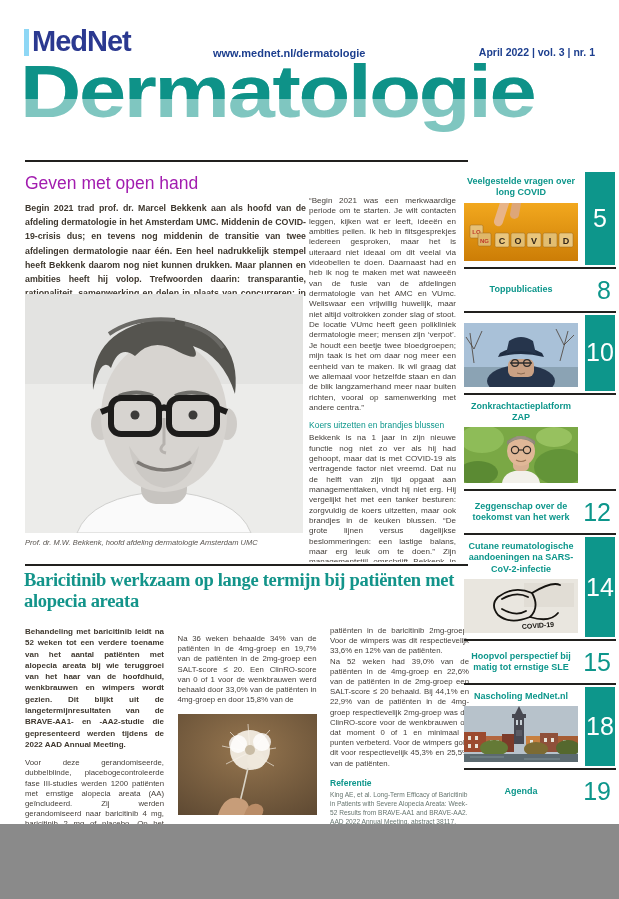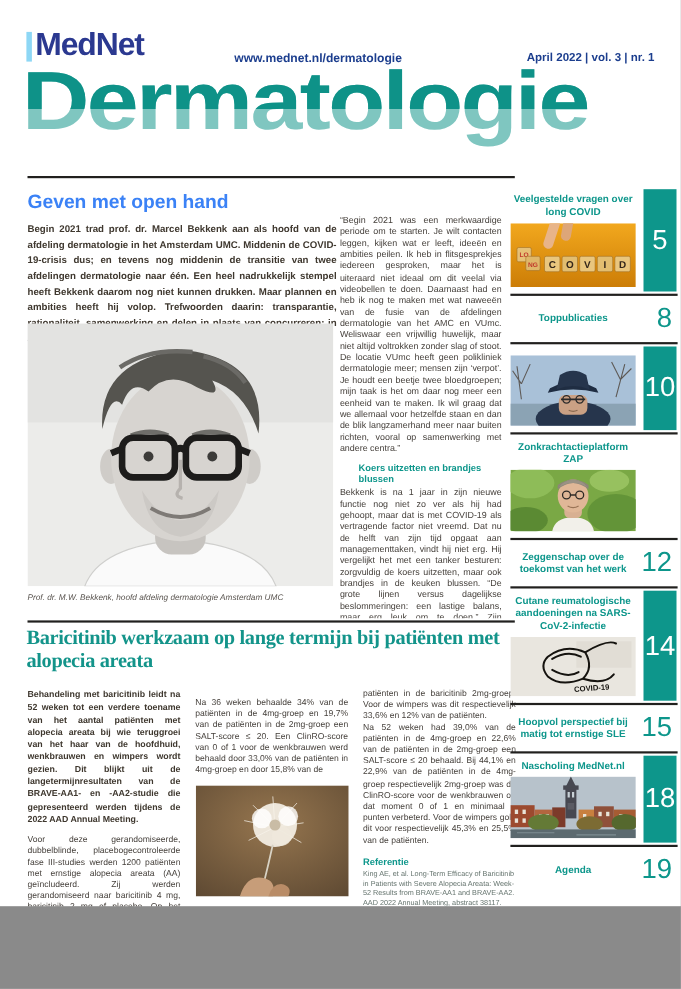--- a/index.html
+++ b/index.html
@@ -17,29 +17,29 @@
              letter-spacing:-2px;transform:scaleX(1.13);transform-origin:0 0;white-space:nowrap;}
   .t-light{display:block;color:#7fc6c0;}
   .t-dark{position:absolute;left:0;top:0;height:61%;overflow:hidden;color:#0e9288;display:block;}
 
   .rule{position:absolute;background:#21201e;}
   .rule1{left:25px;top:160px;width:443px;height:2px;}
   .rule2{left:25px;top:564px;width:443px;height:2px;}
   .rule3{left:25px;top:852px;width:567px;height:2px;}
 
   
-  .a1-head{position:absolute;left:25px;top:173px;margin:0;font-size:17.5px;font-weight:700;color:#3b82f6;}
+  .a1-head{position:absolute;left:25px;top:173px;margin:0;font-size:17.5px;font-weight:400;color:#a21caf;}
   .a1-intro{position:absolute;left:25px;top:201px;width:281px;margin:0;font-size:8.8px;font-weight:700;
             line-height:14.2px;color:#3f382f;text-align:justify;}
   .portrait{position:absolute;left:25px;top:294px;}
   .a1-caption{position:absolute;left:25px;top:538px;font-size:7.5px;font-style:italic;color:#5a5550;}
 
   .a1-col2{position:absolute;left:309px;top:196px;width:147px;height:366px;overflow:hidden;}
   .a1-col2 p{margin:0;font-size:8.1px;line-height:10.35px;text-align:justify;color:#46413c;}
-  .subhead{margin:7px 0 3px 17px;font-size:8.5px;font-weight:700;color:#0d968b;}
+  .subhead{margin:7px 0 3px 0;font-size:8.5px;font-weight:400;color:#0d968b;}
 
   
   .a2-head{position:absolute;left:24px;top:570px;width:452px;margin:0;
            font-family:"Liberation Serif",serif;font-size:18.5px;font-weight:700;
            color:#13948a;line-height:1.15;letter-spacing:-0.3px;}
   .a2-cols{position:absolute;left:25px;top:626px;width:444px;height:226px;overflow:hidden;
            display:flex;justify-content:space-between;}
   .a2col{width:139px;}
   .a2-intro{margin:0;font-size:8px;font-weight:700;line-height:11.3px;color:#3f382f;text-align:justify;}
   .a2-p{margin:0;font-size:7.8px;line-height:10.2px;text-align:justify;color:#46413c;}

